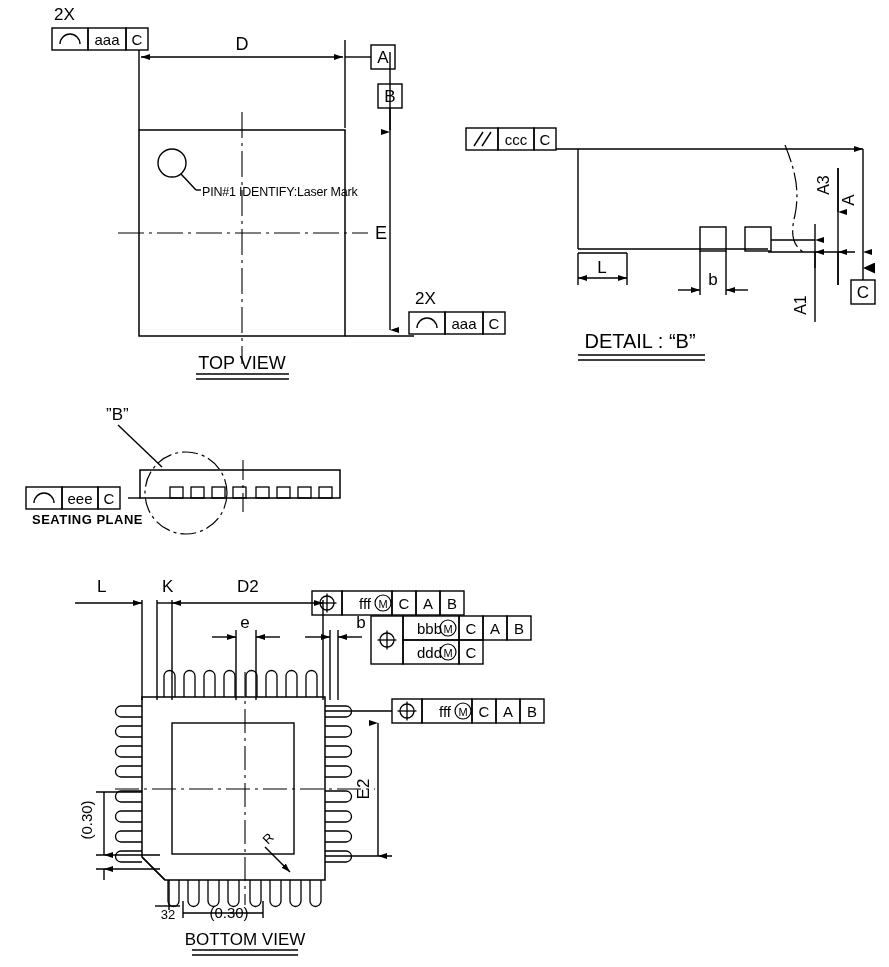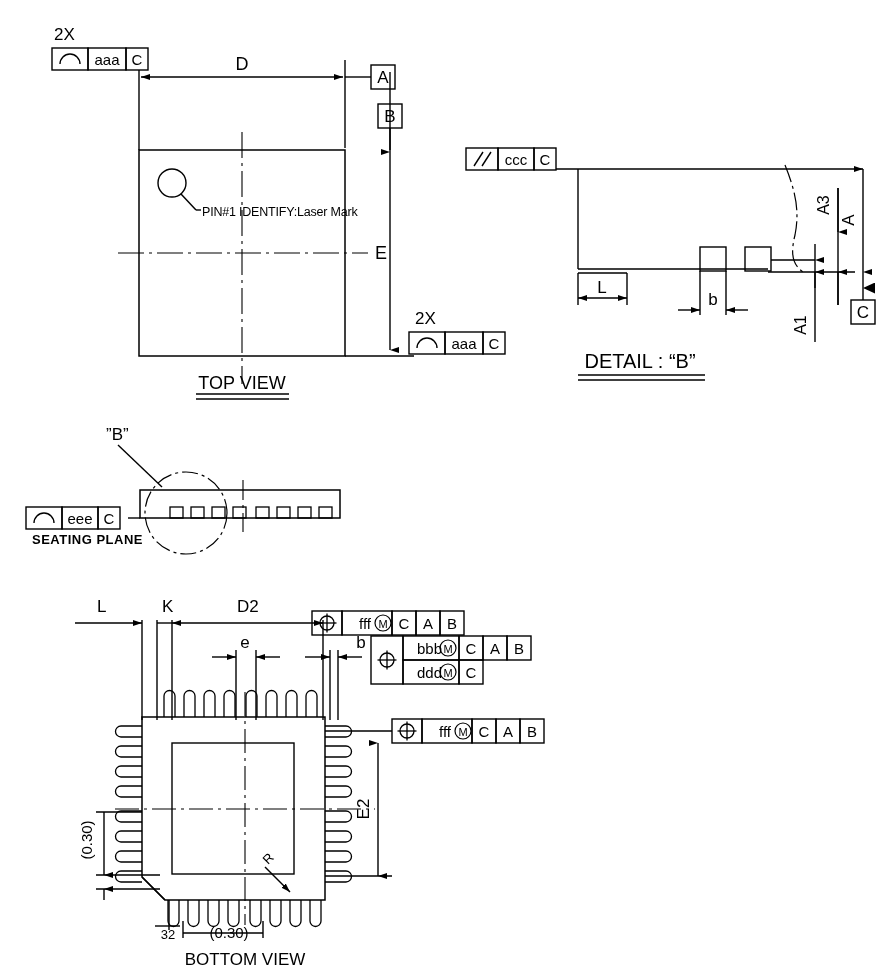--- a/index.html
+++ b/index.html
@@ -2,21 +2,21 @@
 <html><head>
 <meta charset="utf-8">
 <title>Package Outline Drawing</title>
 <style>
   html,body{margin:0;padding:0;background:#ffffff;}
   body{
     width:889px;height:967px;position:relative;overflow:hidden;
     font-family:"Liberation Sans","DejaVu Sans",sans-serif;
     color:#000;
   }
-  #sheet{position:absolute;inset:0;margin-top:20px;}
+  #sheet{position:absolute;inset:0;}
   svg{display:block;}
   .lbl{font-family:"Liberation Sans","DejaVu Sans",sans-serif;}
 </style>
 </head>
 <body>
 
 <div id="sheet">
 <svg width="889" height="967" viewBox="0 0 889 967" xmlns="http://www.w3.org/2000/svg">
 
   <defs>

